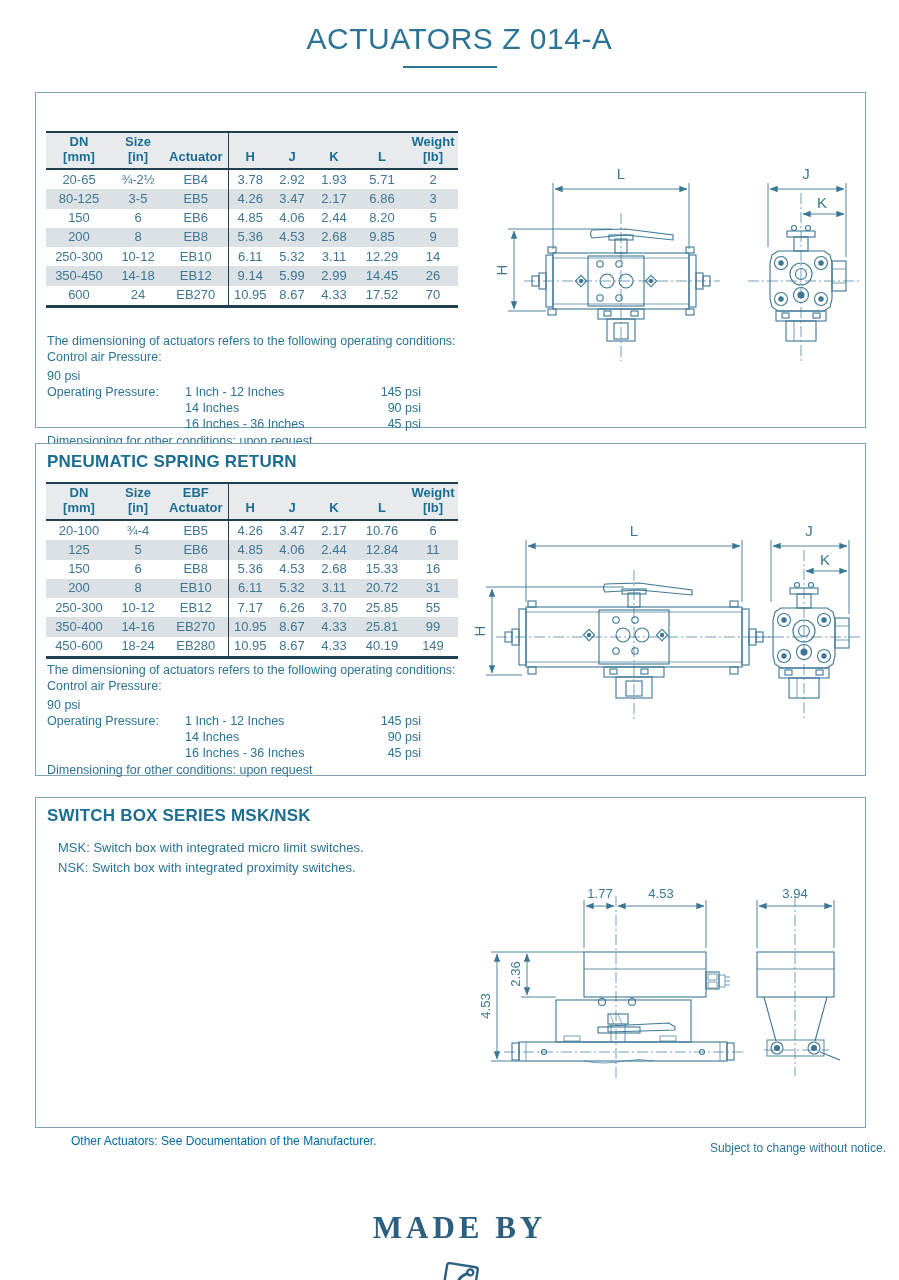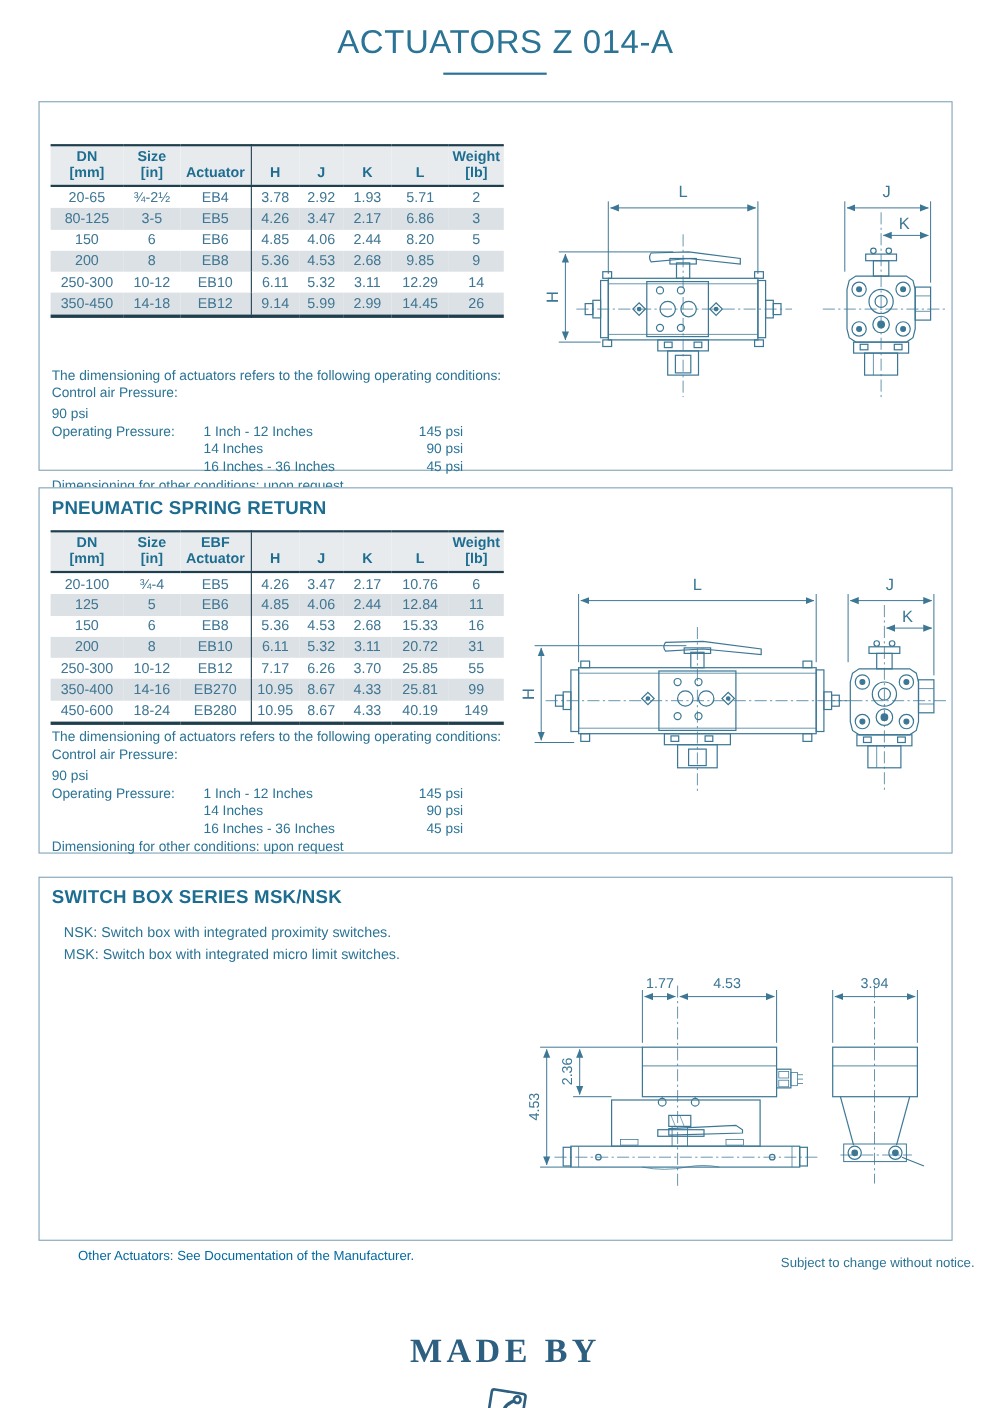--- a/index.html
+++ b/index.html
@@ -175,20 +175,30 @@
           </tr>
           <tr>
             <td>350-450</td>
             <td>14-18</td>
             <td>EB12</td>
             <td>9.14</td>
             <td>5.99</td>
             <td>2.99</td>
             <td>14.45</td>
             <td>26</td>
+          </tr>
+          <tr>
+            <td>600</td>
+            <td>24</td>
+            <td>EB270</td>
+            <td>10.95</td>
+            <td>8.67</td>
+            <td>4.33</td>
+            <td>17.52</td>
+            <td>70</td>
           </tr>
         </tbody>
     </table>
 
     <div class="notes" style="top:240px;">
       <div>The dimensioning of actuators refers to the following operating conditions:</div>
       <div class="note-ctrl">
         <span>Control air Pressure:</span>
         <span>90 psi</span>
       </div>
@@ -530,22 +540,22 @@
       <text x="160" y="34" font-size="15" text-anchor="middle">L</text>
       <text x="7" y="133" font-size="15" text-anchor="middle" transform="rotate(-90 7 129)">H</text>
       <text x="335" y="34" font-size="15" text-anchor="middle">J</text>
       <text x="351" y="63" font-size="15" text-anchor="middle">K</text>
     </svg>
   </div>
 
   <div class="box" id="box-switch">
     <div class="box-heading">SWITCH BOX SERIES MSK/NSK</div>
     <div class="msk-lines">
+      <div>MSK: Switch box with integrated micro limit switches.</div>
       <div>NSK: Switch box with integrated proximity switches.</div>
-      <div>MSK: Switch box with integrated micro limit switches.</div>
     </div>
 
     <svg class="drawing" width="400" height="215" viewBox="0 0 400 215">
       <defs>
         <marker id="ar3" viewBox="0 0 10 10" refX="9.5" refY="5" markerWidth="9" markerHeight="9" orient="auto-start-reverse">
             <path d="M0 1 L10 5 L0 9 z" fill="#3c7795"></path>
           </marker>
       </defs>
       <g stroke="#3c7795" fill="none" stroke-width="1.1">
         <g stroke-width="0.7" stroke-dasharray="11 3 2 3">

